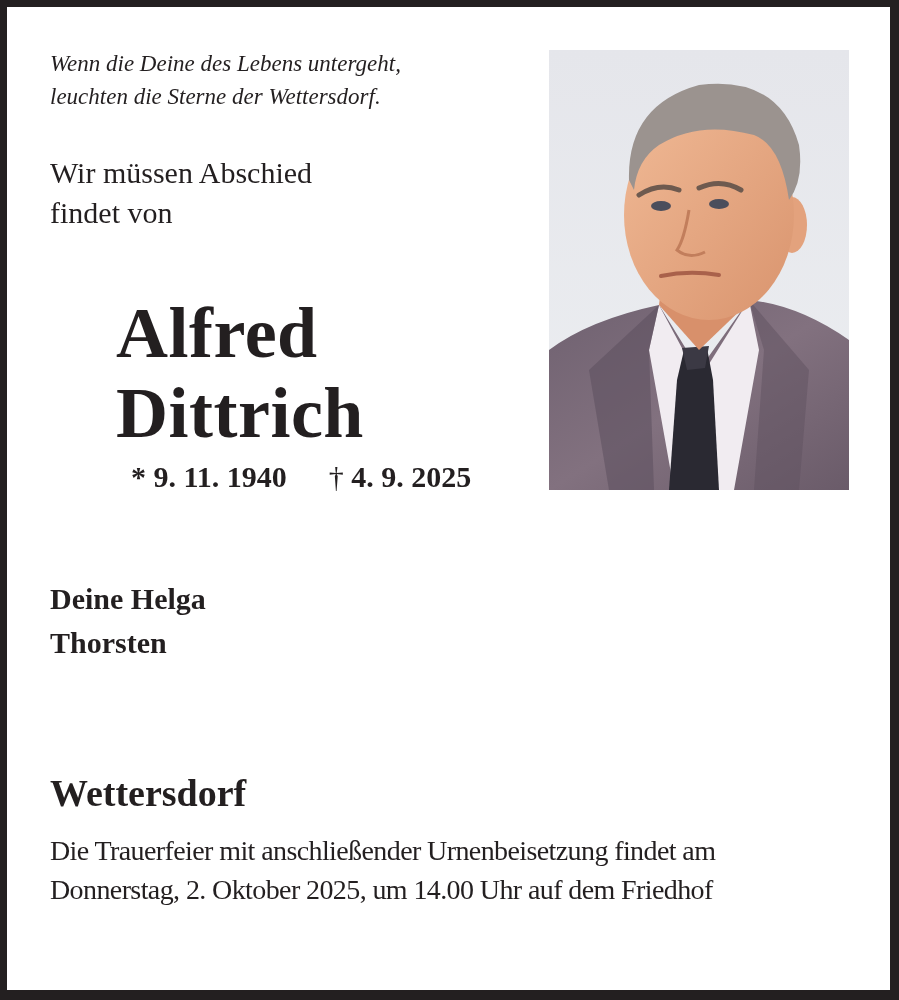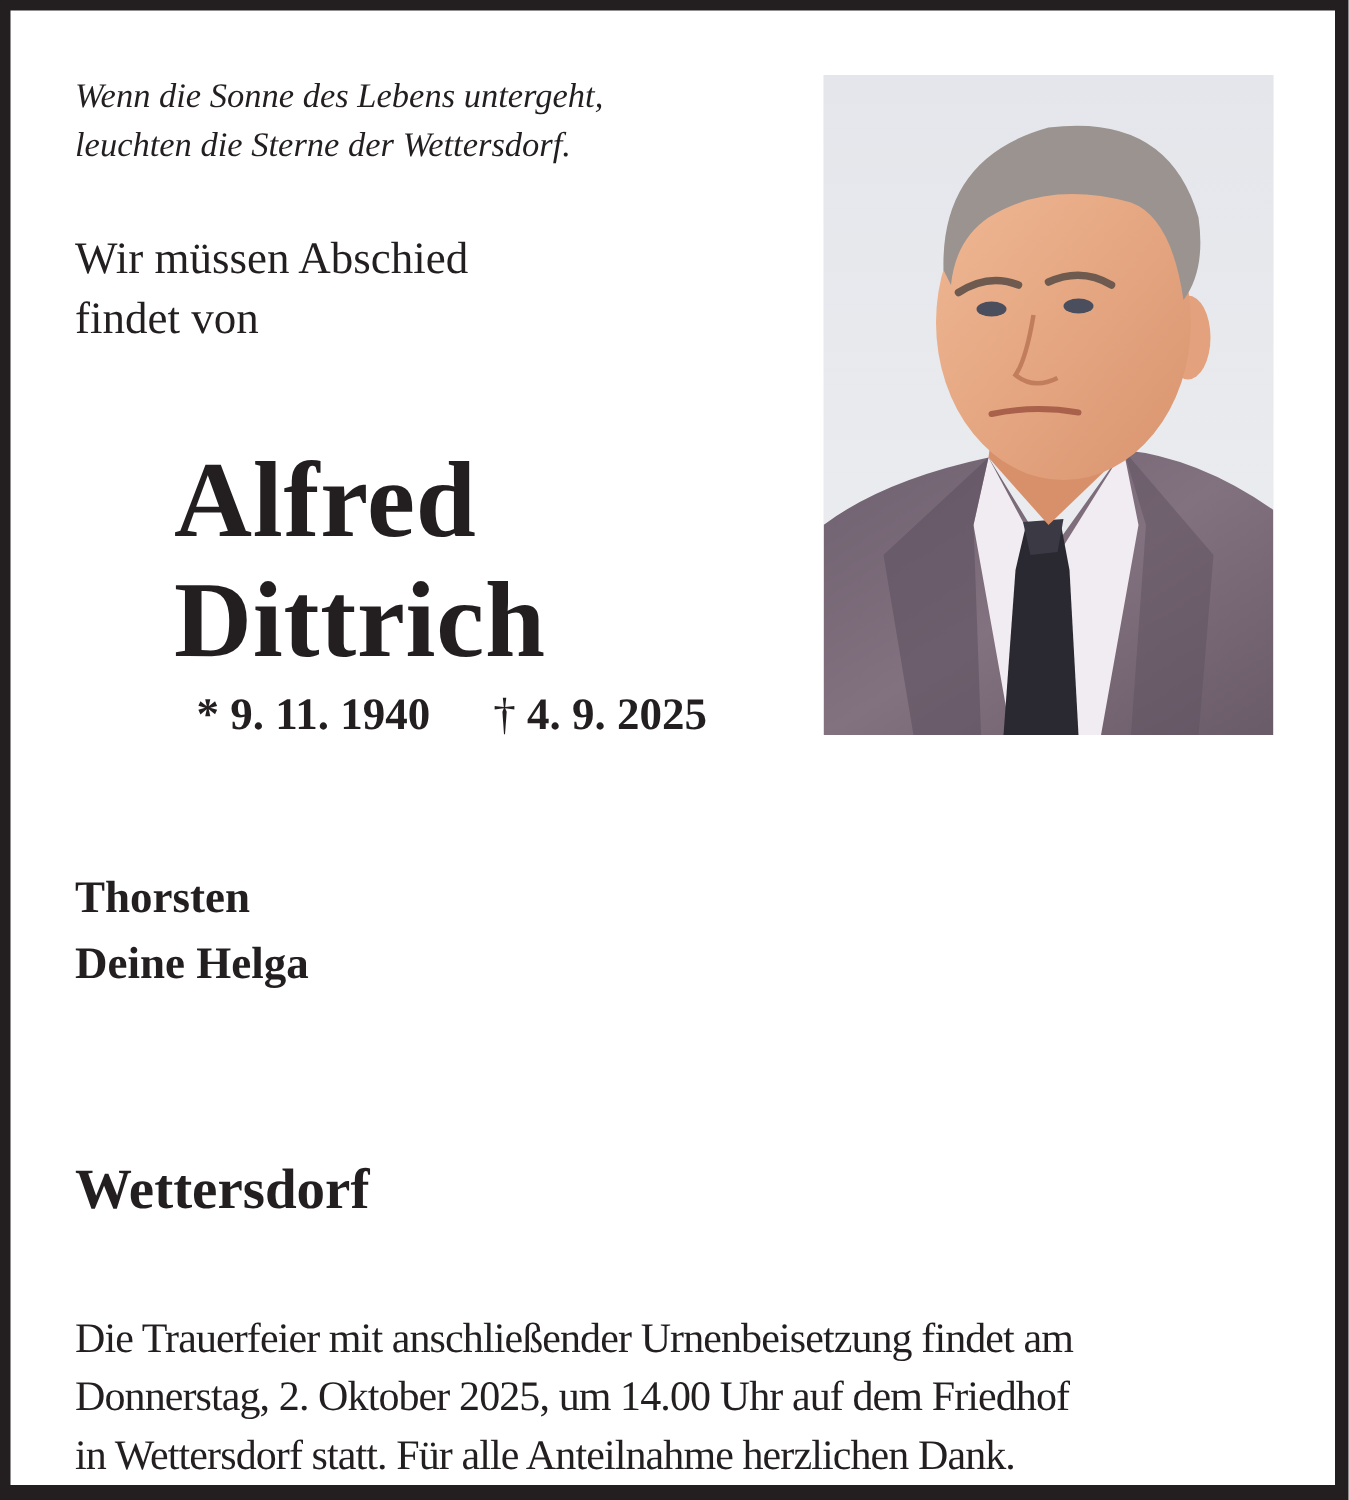--- a/index.html
+++ b/index.html
@@ -32,32 +32,32 @@
     }
     .mourners {
       position: absolute; left: 43px; top: 570px;
       font-weight: bold; font-size: 30px; line-height: 44px; margin: 0; padding: 0; list-style: none;
     }
     .place {
       position: absolute; left: 43px; top: 768px;
       font-weight: bold; font-size: 38px; line-height: 36px;
     }
     .notice {
-      position: absolute; left: 43px; top: 866px; width: 820px;
+      position: absolute; left: 43px; top: 824px; width: 820px;
       font-size: 28px; line-height: 39px; margin: 0; letter-spacing: -0.6px;
     }
     .notice span { display: block; white-space: nowrap; }
   </style>
 </head>
 <body>
 
 <div class="card">
 
   <p class="quote">
-    <span>Wenn die Sonne des Lebens untergeht,</span><br>
+    <span>Wenn die Deine des Lebens untergeht,</span><br>
     <span>leuchten die Sterne der Wettersdorf.</span>
   </p>
 
   <p class="intro">
     <span>Wir müssen Abschied</span><br>
     <span>findet von</span>
   </p>
 
   <h1 class="name">
     <span>Alfred</span><br>
@@ -109,25 +109,24 @@
       <ellipse cx="112" cy="156" rx="10" ry="5" fill="#4b4e5c"></ellipse>
       <ellipse cx="170" cy="154" rx="10" ry="5" fill="#4b4e5c"></ellipse>
 
       <path d="M140 160 Q135 190 128 200 Q140 210 156 202" stroke="#c27e5c" stroke-width="3" fill="none"></path>
 
       <path d="M112 226 Q140 220 170 225" stroke="#a9614b" stroke-width="4" fill="none" stroke-linecap="round"></path>
     </svg>
   </div>
 
   <ul class="mourners">
+    <li>Deine Helga</li>
     <li>Thorsten</li>
-    <li>Deine Helga</li>
   </ul>
 
   <div class="place">Wettersdorf</div>
 
   <p class="notice">
     <span>Die Trauerfeier mit anschließender Urnenbeisetzung findet am</span>
     <span>Donnerstag, 2. Oktober 2025, um 14.00 Uhr auf dem Friedhof</span>
-    <span>in Wettersdorf statt. Für alle Anteilnahme herzlichen Dank.</span>
   </p>
 
 </div>
 
 </body></html>

